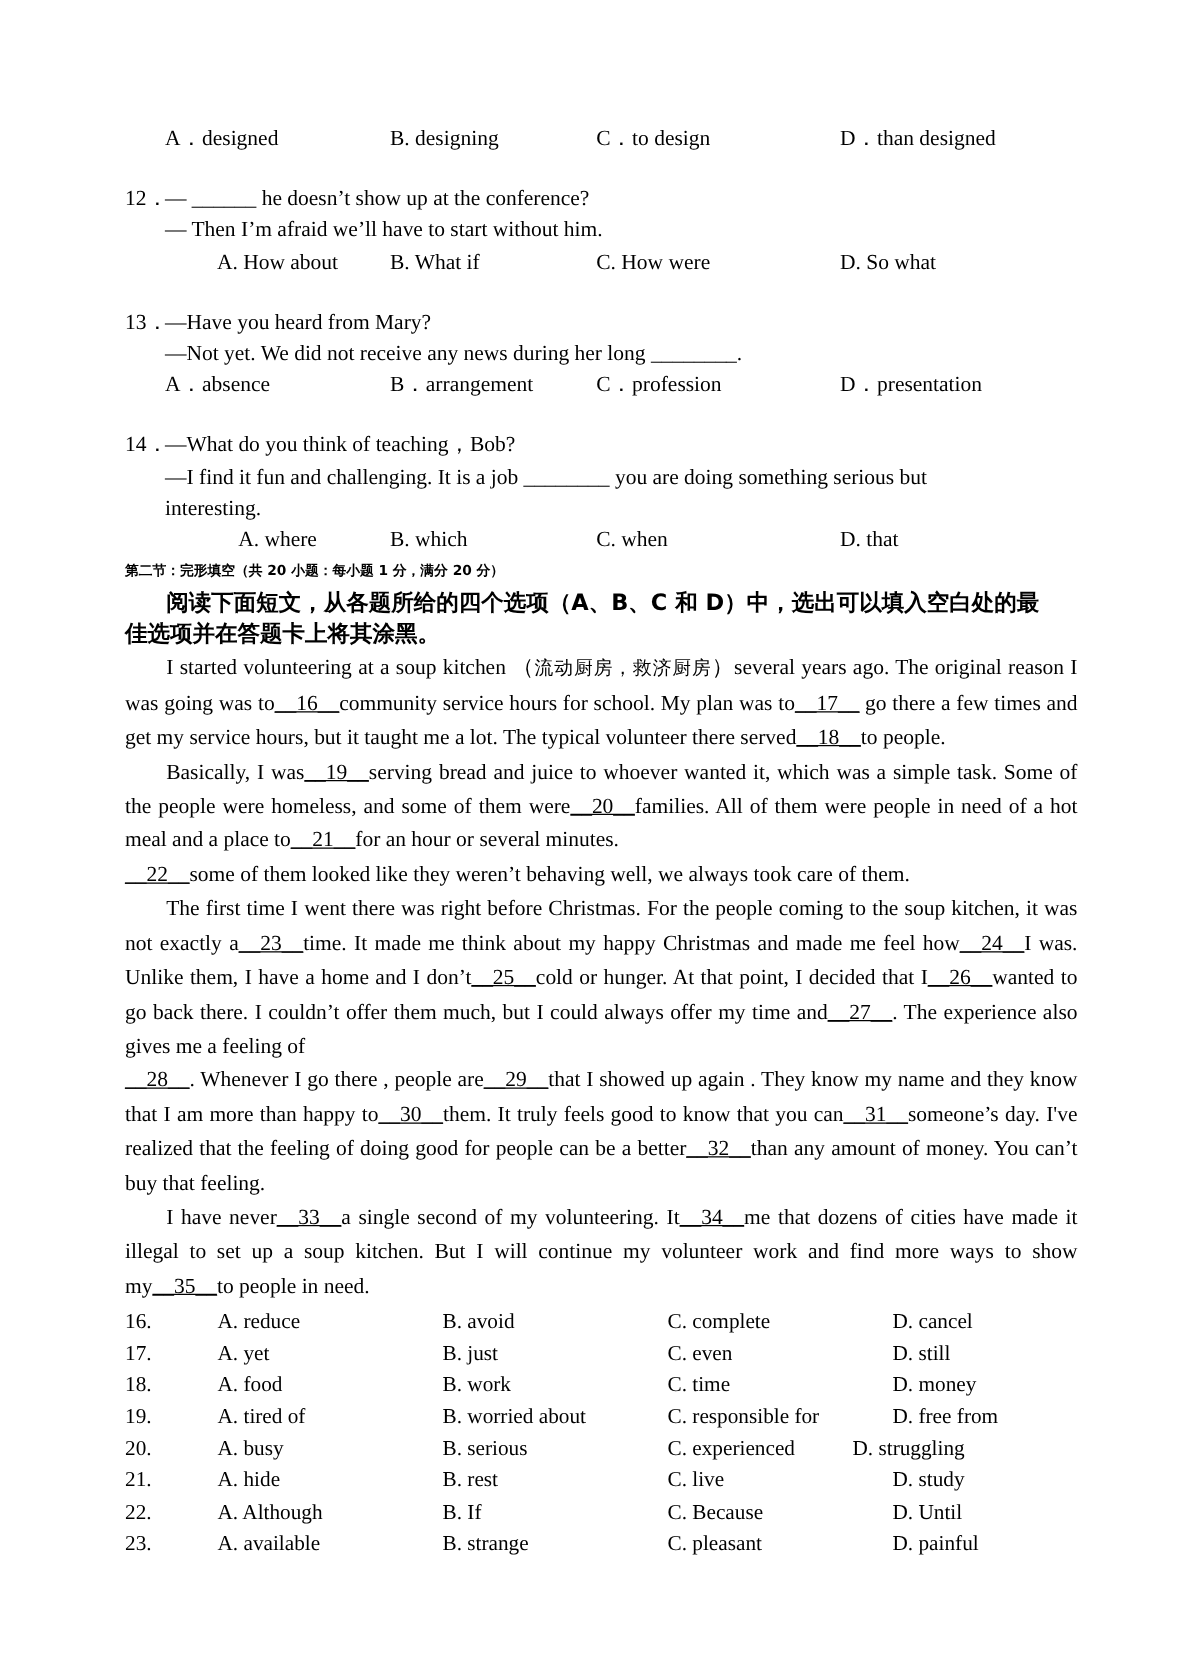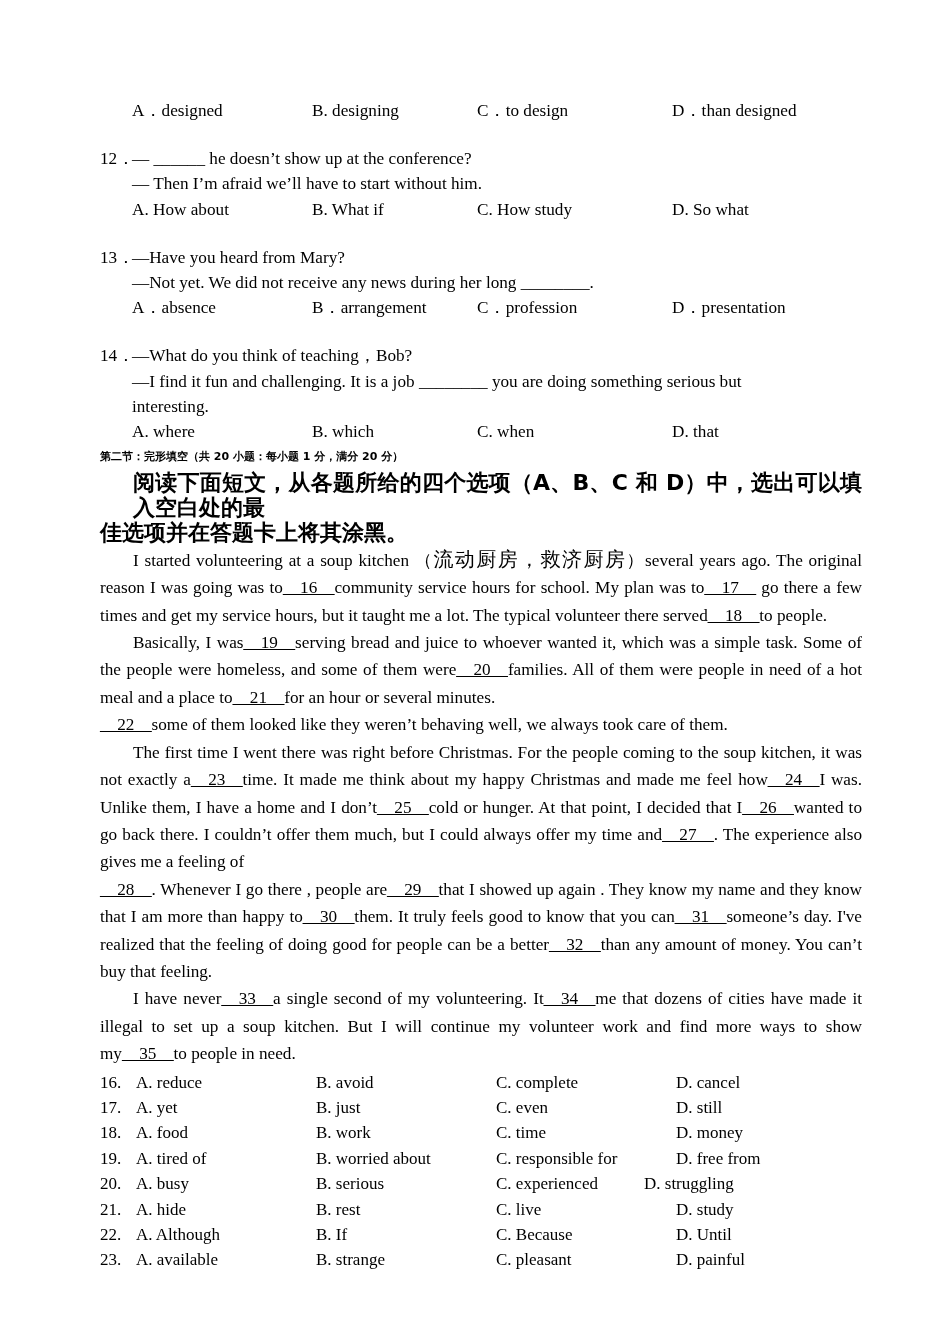--- a/index.html
+++ b/index.html
@@ -58,36 +58,36 @@
   }
   .opts .opt {
     white-space: pre;
   }
   .opt-a { flex: 0 0 180px; }
   .opt-b { flex: 0 0 165px; }
   .opt-c { flex: 0 0 195px; }
   .opt-d { flex: 1 1 auto; }
 
   
-  .opts.wide .opt-a { flex: 0 0 180px; }
+  .opts.wide .opt-a { flex: 0 0 180px; text-align: center; }
   .opts.wide .opt-b { flex: 0 0 165px; }
   .opts.wide .opt-c { flex: 0 0 195px; }
 
   
   .sec-head {
     font-family: "DejaVu Sans", "Liberation Sans", sans-serif;
     font-weight: bold;
     font-size: 11px;
     line-height: 25.4px;
     letter-spacing: 0px;
   }
   .sec-instr {
     font-family: "DejaVu Sans", "Liberation Sans", sans-serif;
     font-weight: bold;
-    font-size: 22px;
+    font-size: 18px;
     line-height: 25.4px;
     text-align: justify;
     text-align-last: left;
   }
   .sec-instr .indent { padding-left: 33px; }
 
   
   .passage p {
     margin: 0;
     text-align: justify;
@@ -95,37 +95,37 @@
     line-height: 27.4px;
     font-size: 17.2px;
   }
   .passage p.ind { text-indent: 33px; }
   .passage .blk {
     text-decoration: underline;
     white-space: pre;
   }
   .passage .cn {
     font-family: "DejaVu Sans", "Liberation Sans", sans-serif;
-    font-size: 20px;
+    font-size: 15px;
   }
 
   
   .cloze-opts {
     margin-top: 2px;
   }
   .cloze-row {
     display: flex;
     line-height: 25.4px;
     font-size: 17px;
   }
   .cloze-row .c-num {
     flex: 0 0 36px;
     white-space: pre;
   }
-  .cloze-row .c-a { flex: 0 0 180px; white-space: pre; }
+  .cloze-row .c-a { flex: 0 0 180px; white-space: pre; margin-left: 38px; }
   .cloze-row .c-b { flex: 0 0 180px; white-space: pre; }
   .cloze-row .c-c { flex: 0 0 180px; white-space: pre; }
   .cloze-row .c-d { flex: 1 1 auto; white-space: pre; }
   .cloze-row.tight .c-c { flex: 0 0 148px; }
 </style>
 </head>
 <body>
 
 <div class="page">
   <div class="doc">
@@ -141,21 +141,21 @@
 
     <div class="q-block">
       <div class="q-num-line">
         <span class="q-num">12．</span>
         <span class="q-stem">— ______ he doesn’t show up at the conference?</span>
       </div>
       <div class="q-cont">— Then I’m afraid we’ll have to start without him.</div>
       <div class="opts wide">
         <span class="opt opt-a">A. How about</span>
         <span class="opt opt-b">B. What if</span>
-        <span class="opt opt-c">C. How study</span>
+        <span class="opt opt-c">C. How were</span>
         <span class="opt opt-d">D. So what</span>
       </div>
     </div>
 
     <div class="q-block">
       <div class="q-num-line">
         <span class="q-num">13．</span>
         <span class="q-stem">—Have you heard from Mary?</span>
       </div>
       <div class="q-cont">—Not yet. We did not receive any news during her long ________.</div>

